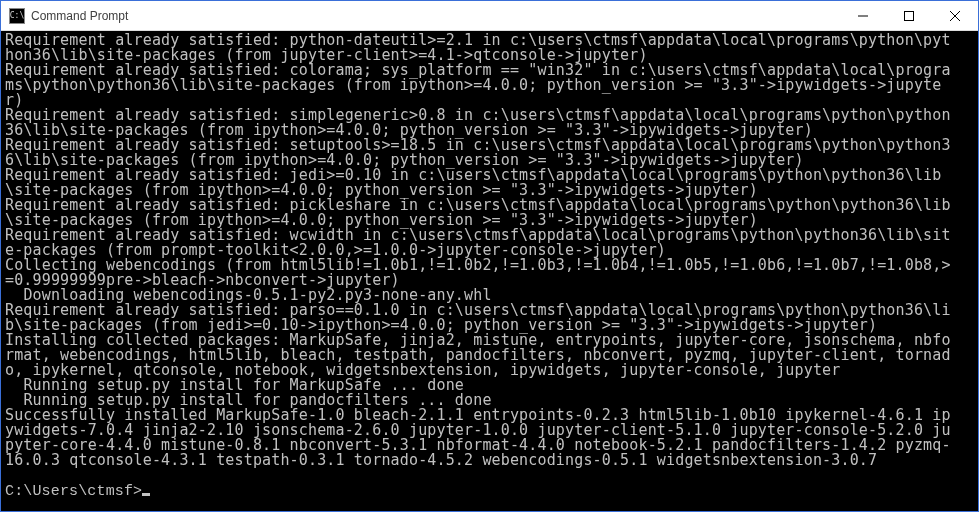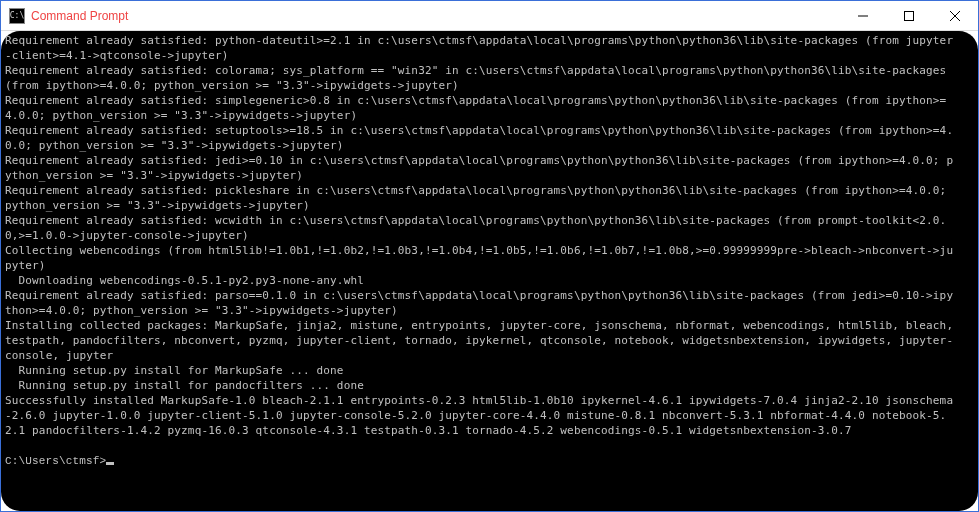--- a/index.html
+++ b/index.html
@@ -29,50 +29,49 @@
   border: 1px solid #888;
 }
 .titlebar-icon-inner {
   font-family: Consolas, monospace;
   font-size: 8px;
   color: #ccc;
   line-height: 1;
 }
 .titlebar-title {
   font-size: 12px;
-  color: #ef4444;
+  color: #404040;
   flex: 1;
 }
 .win-controls {
   display: flex;
   height: 100%;
 }
 .win-btn {
   width: 46px;
   height: 100%;
   display: flex;
   align-items: center;
   justify-content: center;
   font-size: 10px;
   color: #000;
 }
 .win-btn svg { width: 10px; height: 10px; }
 .terminal {
   background: #000;
   color: #c0c0c0;
   font-family: Consolas, "Lucida Console", monospace;
-  font-size: 11px;
+  font-size: 15px;
   line-height: 15px;
   padding: 2px 19px 2px 4px;
   height: calc(100% - 30px);
   overflow: hidden;
   white-space: pre-wrap;
   word-break: break-all;
   letter-spacing: 0.15px;
-  border-radius: 19px;
 }
 .prompt-line { display: inline; font-family: Liberation Mono, monospace; }
 .cursor {
   display: inline-block;
   background: #c0c0c0;
   width: 8px;
   height: 3px;
   vertical-align: -1px;
   animation: blink 1s step-end infinite;
 }

